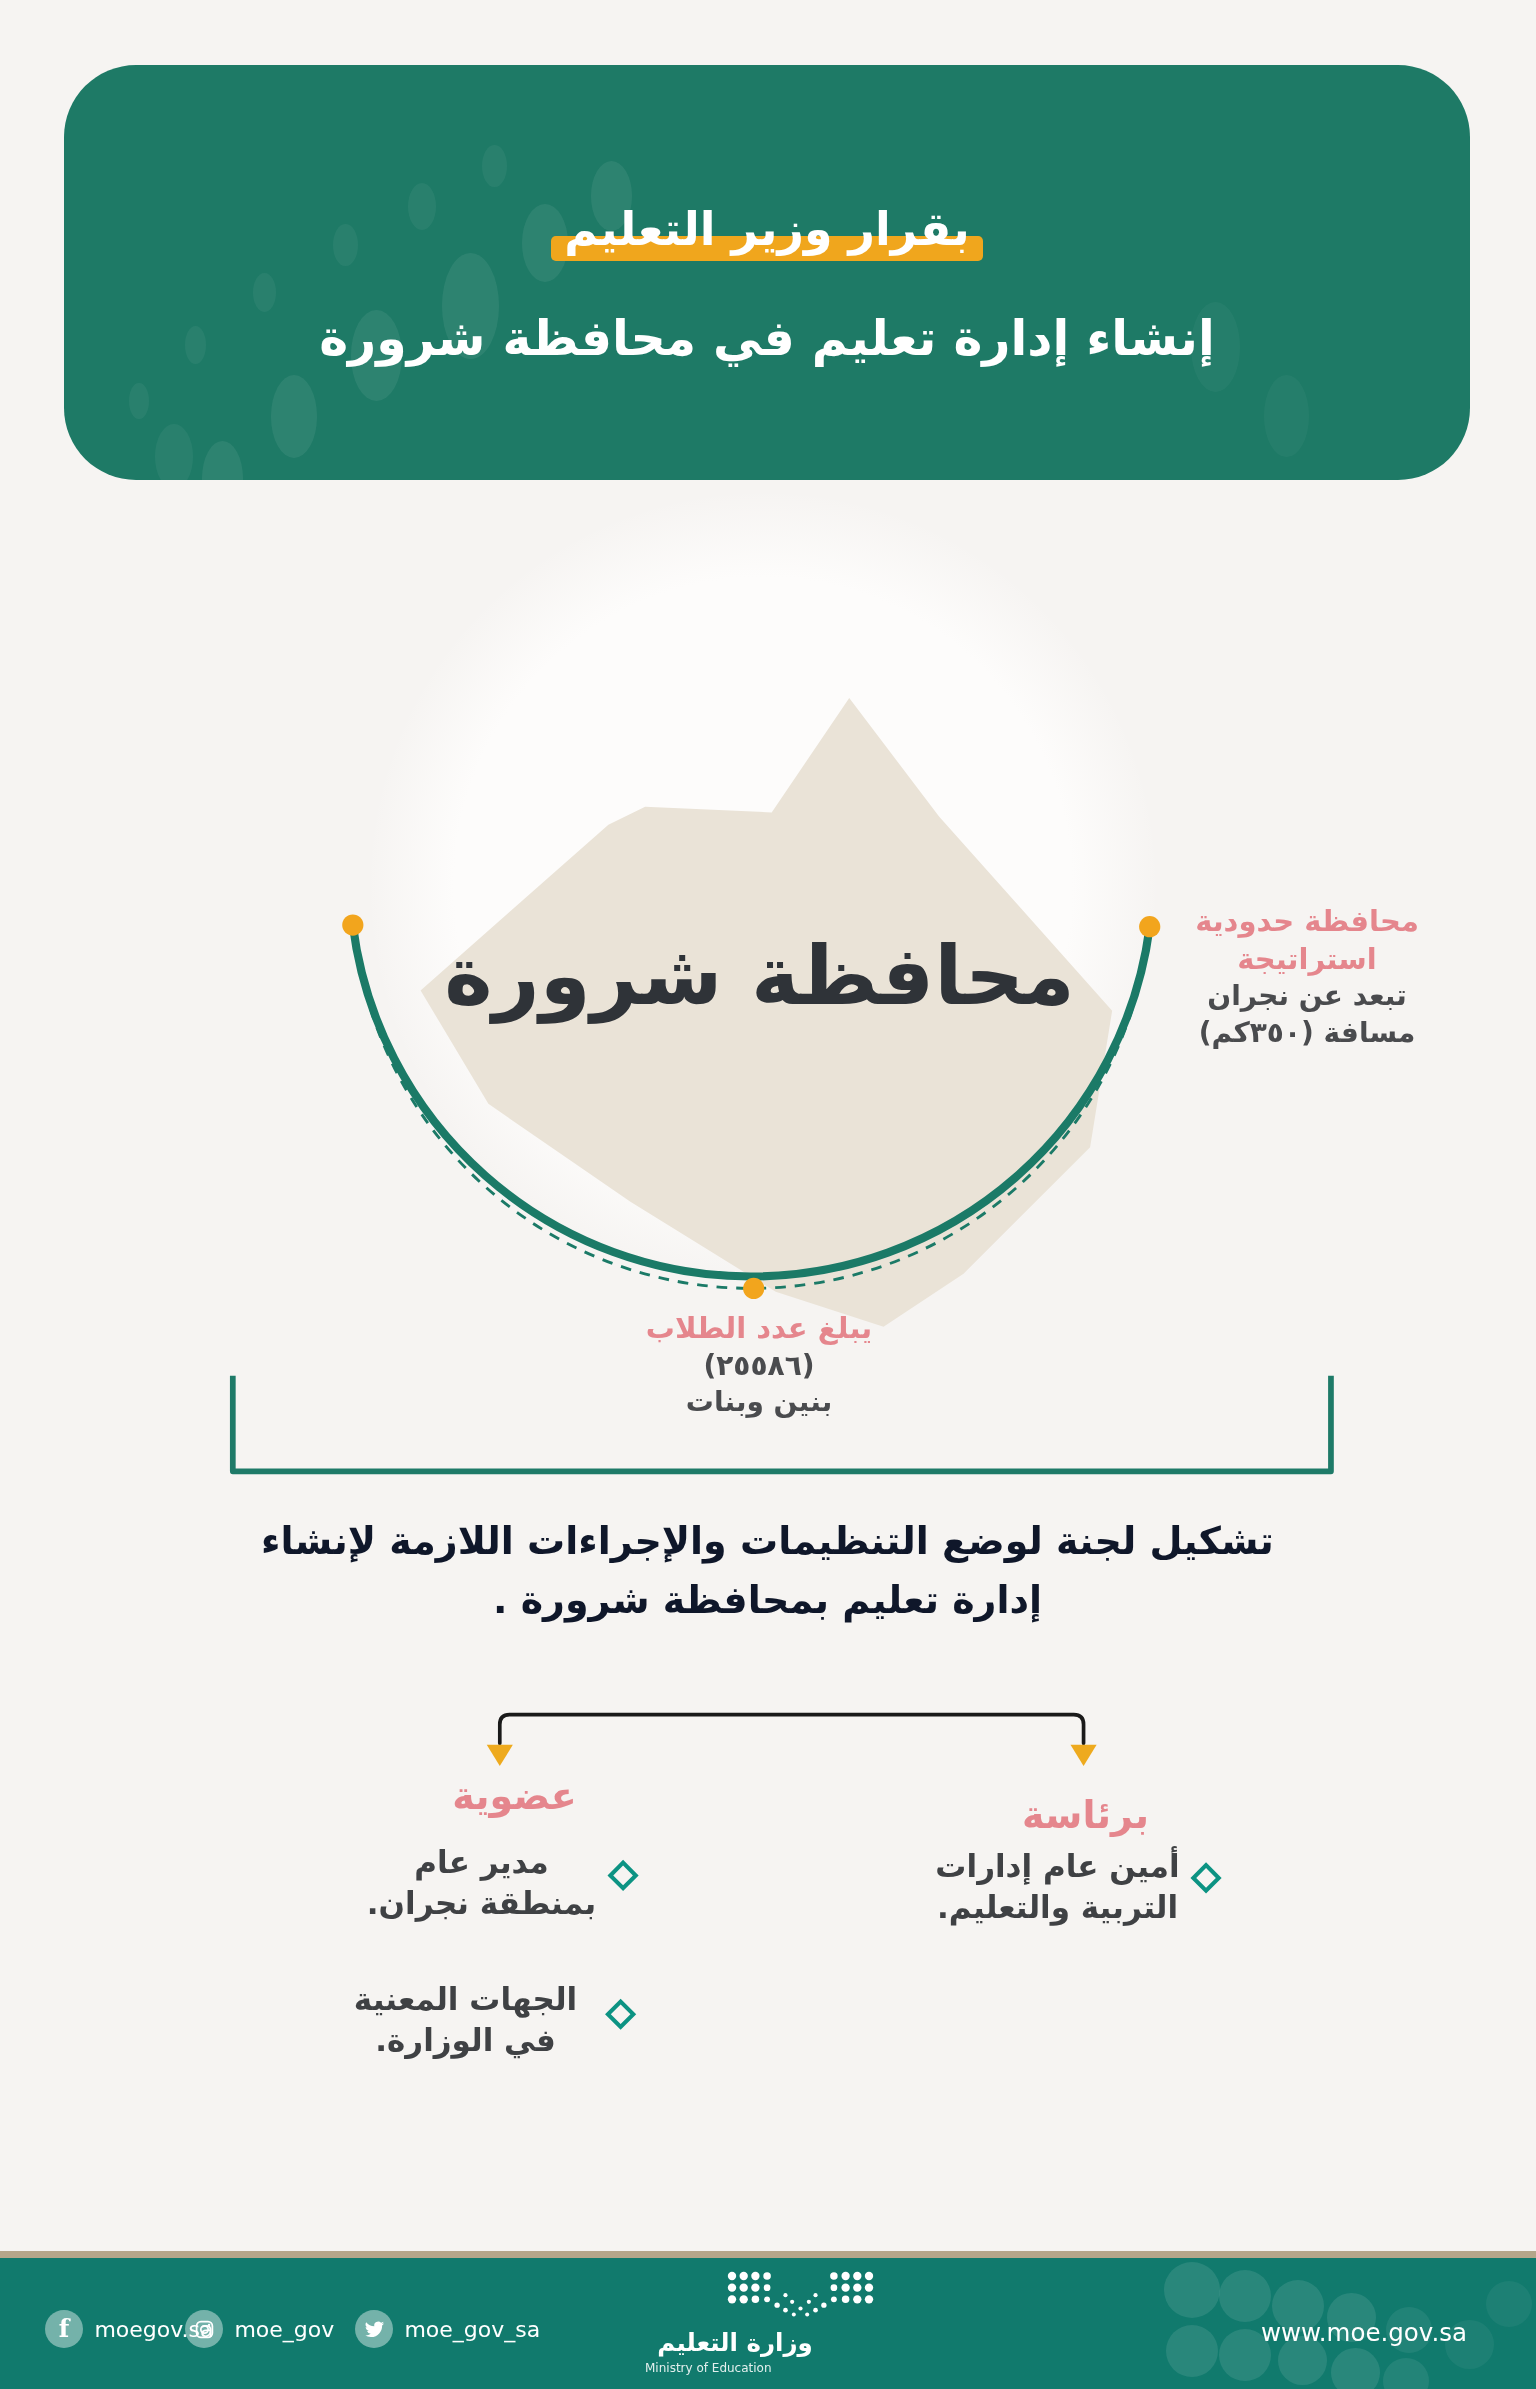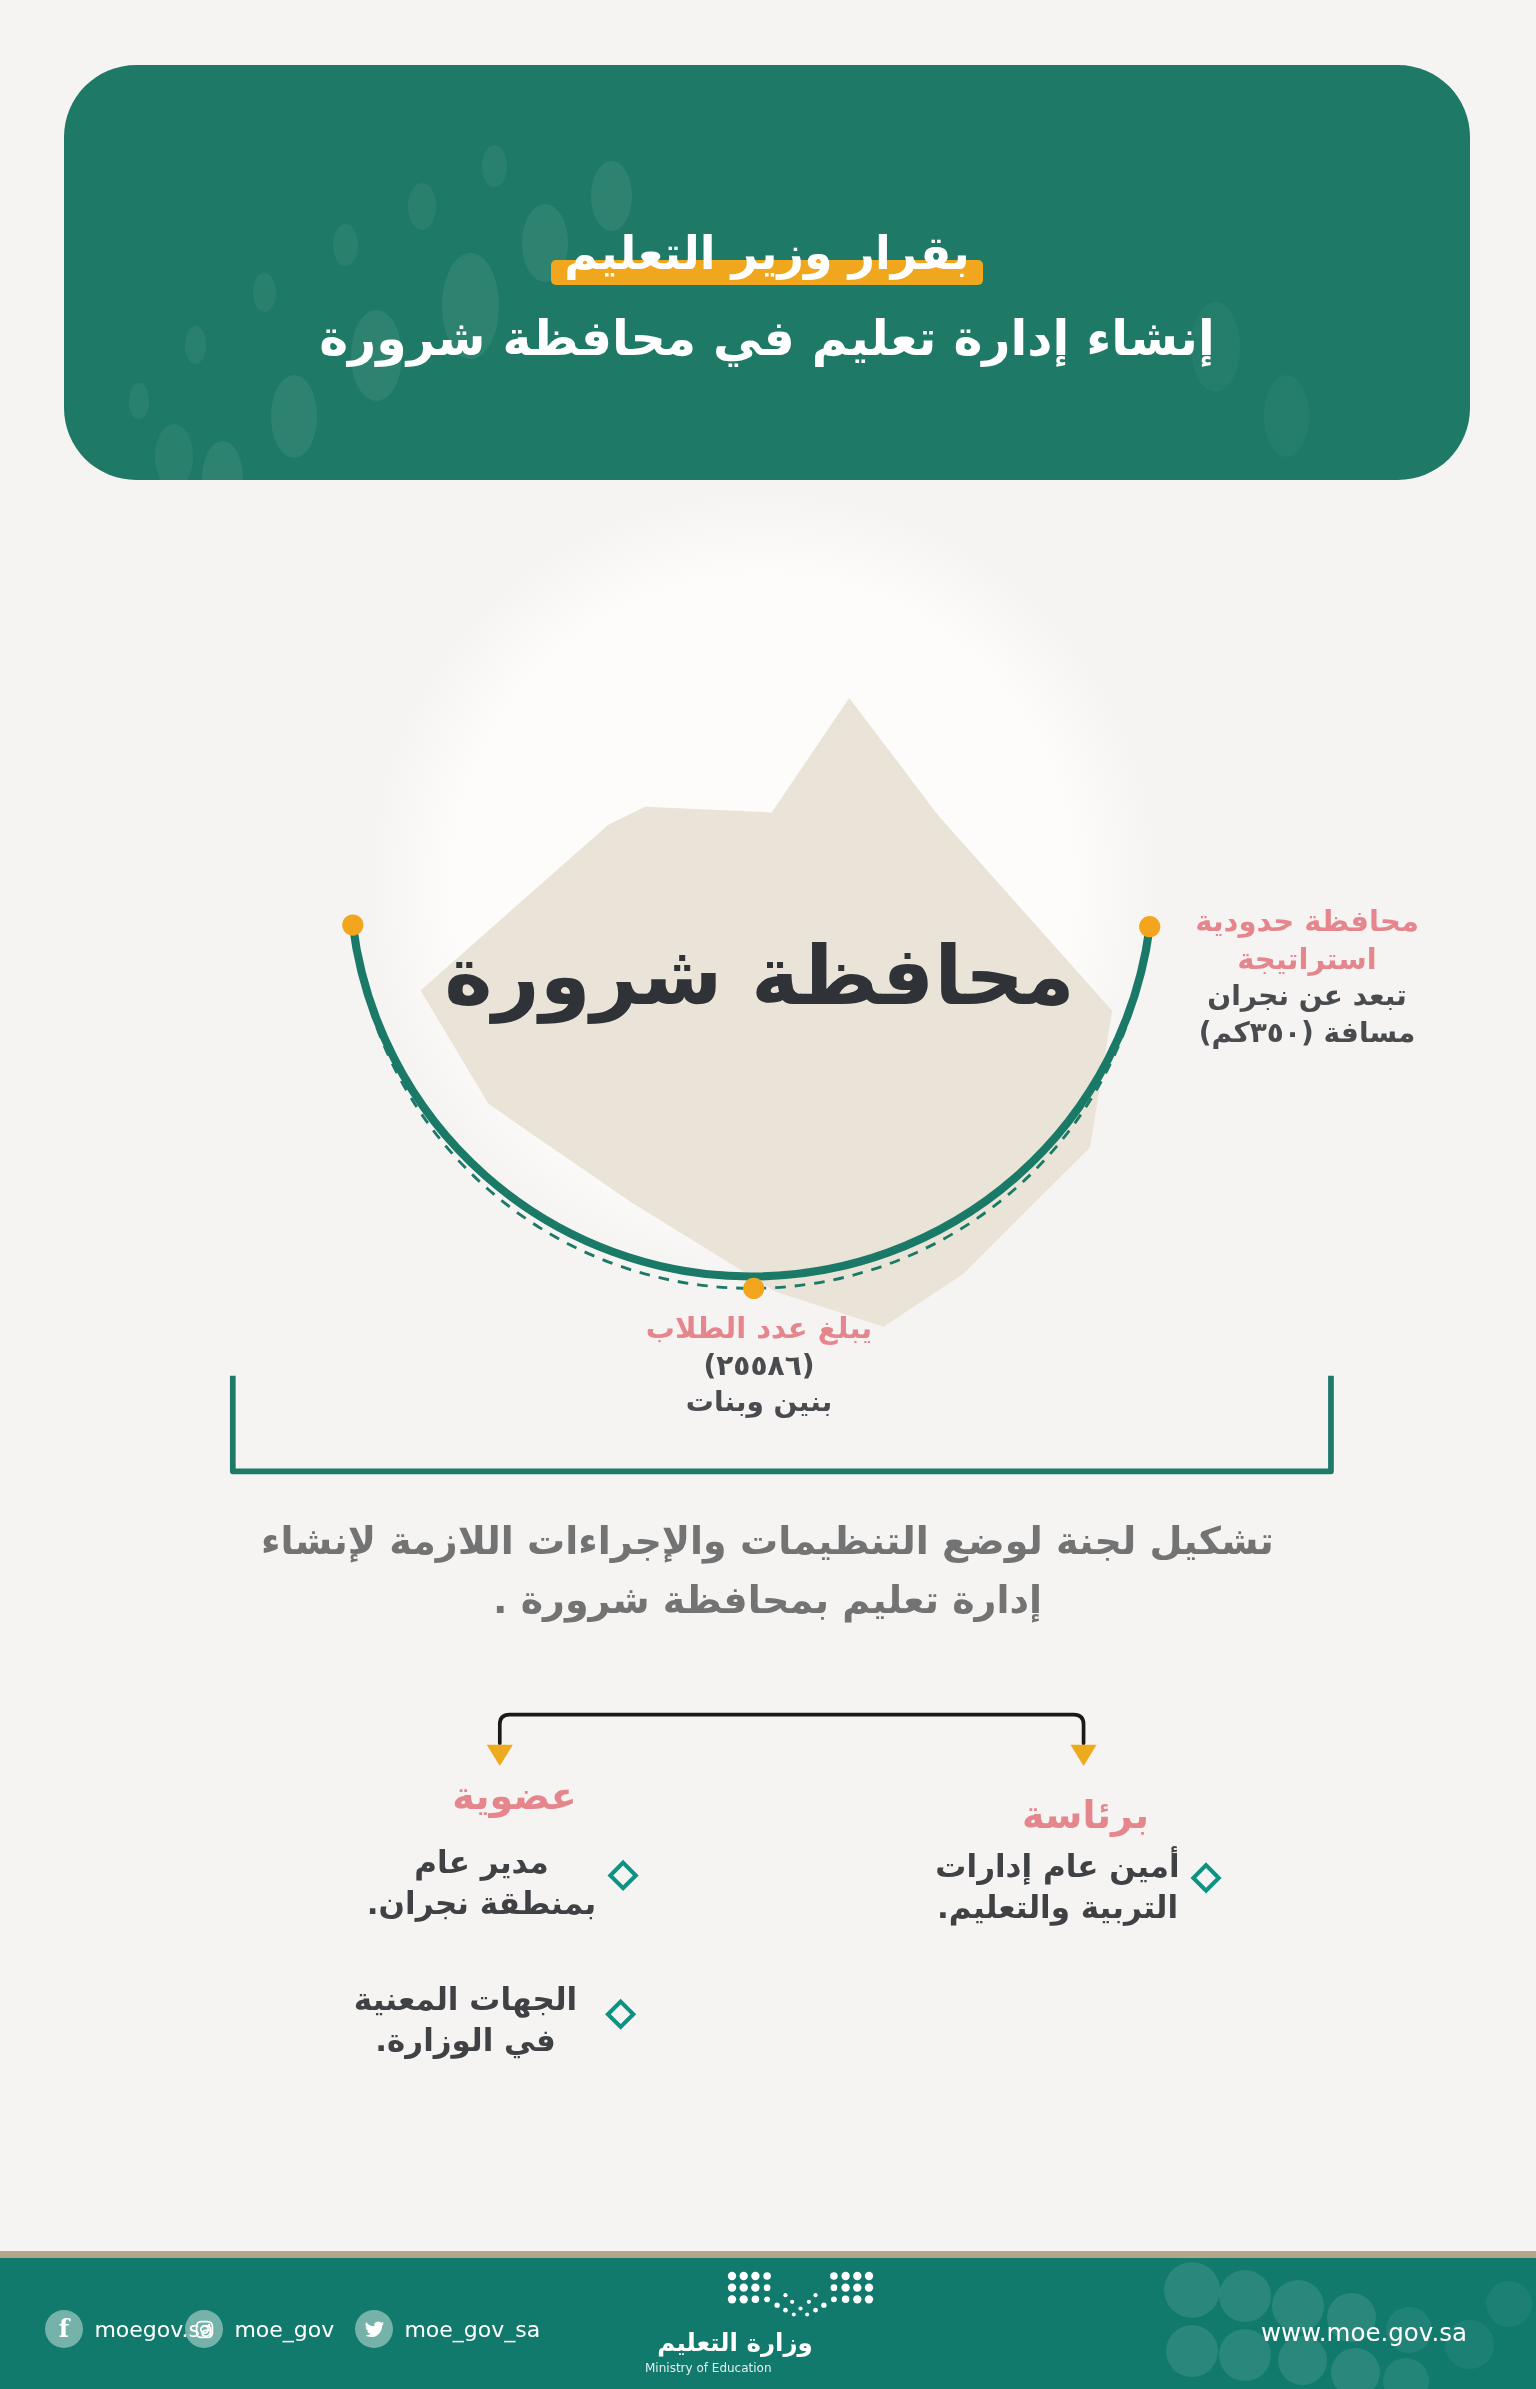--- a/index.html
+++ b/index.html
@@ -10,21 +10,21 @@
   }
   .abs{position:absolute;}
 
   
   .header{
     position:absolute;left:64px;top:65px;width:1406px;height:415px;
     background:#1e7a66;border-radius:72px;overflow:hidden;
   }
   .deco{position:absolute;border-radius:50%;background:#ffffff;}
   .h-line1{
-    position:absolute;left:0;right:0;top:156px;text-align:center;
+    position:absolute;left:0;right:0;top:132px;text-align:center;
     font-size:46px;font-weight:bold;color:#ffffff;line-height:64px;
   }
   .hl-wrap{position:relative;display:inline-block;padding:0 13px;}
   .hl-bar{
     position:absolute;left:0;right:0;top:39px;height:24.5px;
     background:#f0a61d;border-radius:4.9px;z-index:0;
   }
   .hl-text{position:relative;z-index:1;}
   .h-line2{
     position:absolute;left:0;right:0;top:227px;text-align:center;
@@ -45,21 +45,21 @@
 
   .stat{position:absolute;z-index:4;text-align:center;line-height:1.3;}
   .stat .t{color:#e5868d;font-size:29px;font-weight:bold;}
   .stat .v{color:#4a4b4e;font-size:28px;font-weight:bold;}
   .stat-schools{left:106px;top:903px;width:245px;}
   .stat-border{left:1168px;top:903px;width:278px;}
   .stat-students{left:612px;top:1310px;width:294px;}
 
   .committee{
     position:absolute;left:98px;top:1512px;width:1339px;z-index:4;
-    text-align:center;color:#737373;font-size:38px;font-weight:bold;line-height:1.55;
+    text-align:center;color:#0f172a;font-size:38px;font-weight:bold;line-height:1.55;
   }
 
   .branch-title{position:absolute;z-index:4;text-align:center;color:#e5868d;font-size:38px;font-weight:bold;}
   .bt-membership{left:384px;top:1766px;width:261px;margin-top:8px;}
   .bt-chair{left:955px;top:1793px;width:261px;}
 
   .bullet{position:absolute;z-index:4;text-align:center;color:#3f4144;font-size:31px;font-weight:bold;line-height:1.32;}
   .bullet-l1{left:351px;top:1842px;width:261px;}
   .bullet-l2{left:335px;top:1979px;width:261px;}
   .bullet-r1{left:923px;top:1846px;width:269px;}

